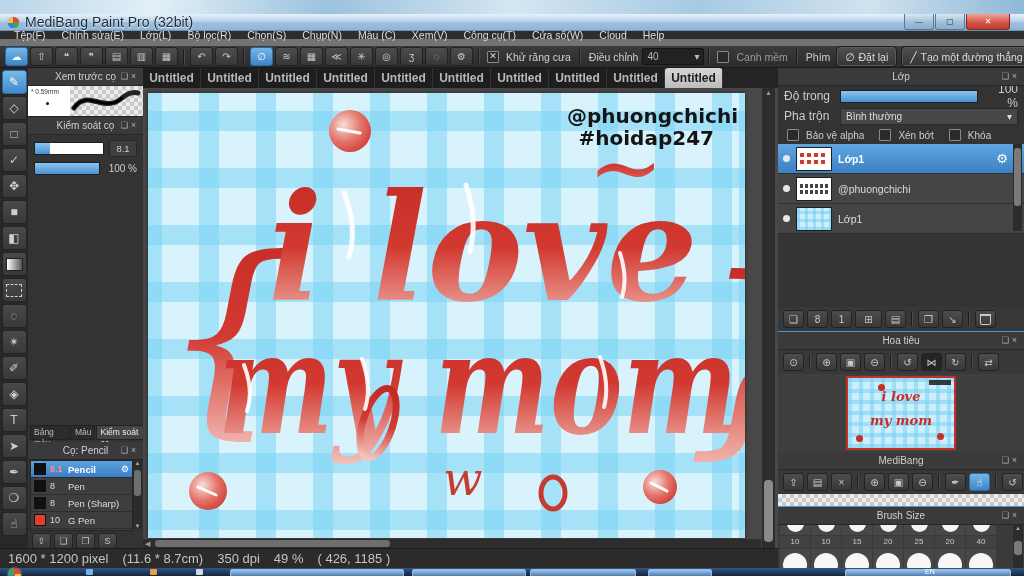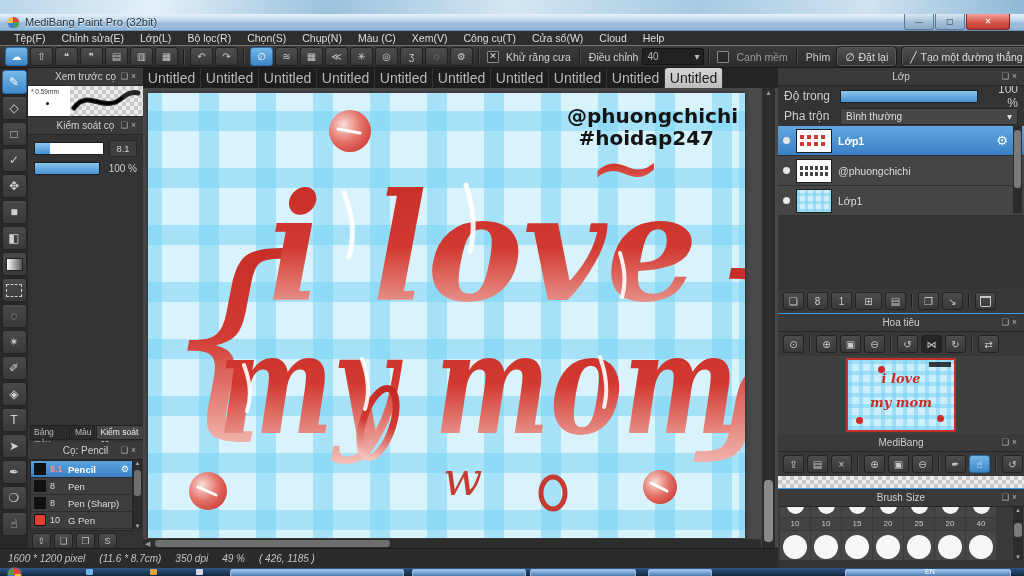--- a/index.html
+++ b/index.html
@@ -6,51 +6,51 @@
   #app{position:relative;width:1024px;height:576px;overflow:hidden;
        font-family:"Liberation Sans","DejaVu Sans",sans-serif;background:#333;user-select:none;}
   
   .desktop{position:absolute;left:0;top:0;width:1024px;height:14px;
     background:linear-gradient(90deg,#b9d5e9,#e3f0f8 15%,#9cc2dd 32%,#d4e6f3 50%,#a7cae2 68%,#cfe2f0 85%,#8fb8d6);}
   .titlebar{position:absolute;left:0;top:14px;width:1024px;height:16px;
     background:linear-gradient(180deg,#e8f2fb,#b9d3ea 45%,#9dbfdd 55%,#8fb6d8);
     border-bottom:1px solid #6f93b4;display:flex;align-items:center;}
   .applogo{width:11px;height:11px;border-radius:50%;margin:0 6px 0 8px;
     background:conic-gradient(#e8413a 0 25%,#46a546 25% 50%,#3a7fd0 50% 75%,#f2c23a 75%);box-shadow:0 0 1px #456;}
-  .apptitle{font-size:11px;color:#1d2a36;text-shadow:0 1px 1px #fff;}
+  .apptitle{font-size:14px;color:#1d2a36;text-shadow:0 1px 1px #fff;}
   .winbtns{position:absolute;right:14px;top:0;height:15px;display:flex;}
   .wbtn{width:28px;height:15px;border:1px solid #5a7896;border-top:none;border-radius:0 0 3px 3px;
     background:linear-gradient(180deg,#d7e6f2,#9fbcd6 60%,#8cadcc);color:#234;font-size:8px;
     display:flex;align-items:center;justify-content:center;margin-left:1px;}
   .wbtn.close{width:42px;background:linear-gradient(180deg,#f2a39a,#d6574a 55%,#b93a2e);color:#fff;border-color:#7e2a22;}
   
   .menubar{position:absolute;left:0;top:31px;width:1024px;height:15px;background:#2d2d2d;
-    border-bottom:1px solid #737373;display:flex;align-items:center;padding-left:6px;box-sizing:border-box;}
+    border-bottom:7px solid #737373;display:flex;align-items:center;padding-left:6px;box-sizing:border-box;}
   .menu-item{font-size:10.5px;color:#dedede;padding:0 8px;line-height:15px;}
   
   .toolbar{position:absolute;left:0;top:46px;width:1024px;height:22px;
     background:linear-gradient(180deg,#3b3b3b,#2c2c2c);border-bottom:1px solid #1a1a1a;
     display:flex;align-items:center;padding-left:4px;box-sizing:border-box;}
   .tbtn{width:21px;height:17px;margin:0 1px;border:1px solid #222;border-radius:3px;
     background:linear-gradient(180deg,#4d4d4d,#373737);color:#c9c9c9;font-size:10px;
     display:flex;align-items:center;justify-content:center;flex:none;}
   .tbtn.blue{background:linear-gradient(180deg,#74b6e8,#3c86c8);border-color:#2a6aa6;color:#fff;}
   .tsep{width:1px;height:16px;background:#1c1c1c;border-right:1px solid #4a4a4a;margin:0 4px;flex:none;}
   .tlabel{font-size:10.5px;color:#cfcfcf;margin:0 4px;white-space:nowrap;}
   .cb{width:10px;height:10px;border:1px solid #8a8a8a;background:#2a2a2a;border-radius:1px;
     display:inline-flex;align-items:center;justify-content:center;color:#ddd;font-size:9px;line-height:1;margin:0 3px;flex:none;}
   .dropdown{width:52px;height:15px;background:#222;border:1px solid #141414;border-radius:2px;
     color:#bbb;font-size:10px;display:flex;align-items:center;padding:0 4px;justify-content:space-between;flex:none;}
   .pushbtn{height:17px;border:1px solid #5a5a5a;outline:1px solid #1d1d1d;border-radius:3px;
     background:linear-gradient(180deg,#4e4e4e,#353535);color:#ddd;font-size:10.5px;
     display:flex;align-items:center;padding:0 7px;margin:0 3px;white-space:nowrap;flex:none;gap:4px;}
   
   .tabbar{position:absolute;left:143px;top:68px;width:635px;height:20px;background:#242424;display:flex;}
-  .tab{width:57px;height:20px;line-height:20px;text-align:center;font-size:14px;color:#b8b8b8;
-    background:#1e1e1e;border-right:1px solid #333;flex:none;}
+  .tab{width:57px;height:20px;line-height:20px;text-align:center;font-size:12px;color:#b8b8b8;
+    background:#1e1e1e;border-right:1px solid #333;flex:none;font-weight:bold;}
   .tab.active{background:linear-gradient(180deg,#d6d6d6,#bdbdbd);color:#1c1c1c;border-radius:3px 3px 0 0;}
   
   .toolcol{position:absolute;left:0;top:68px;width:28px;height:480px;background:#282828;}
   .tool{width:23px;height:22px;margin:2px auto;border:1px solid #242424;border-radius:3px;
     background:linear-gradient(180deg,#494949,#393939);color:#cfcfcf;font-size:12px;
     display:flex;align-items:center;justify-content:center;}
   .tool.active{background:linear-gradient(180deg,#79b9e8,#3f89ca);border-color:#2a6aa6;color:#fff;}
   .g-grad{width:15px;height:11px;background:linear-gradient(90deg,#fff,#555);border:1px solid #222;}
   .g-dash{width:14px;height:11px;border:1px dashed #ccc;}
   
@@ -154,21 +154,21 @@
   .bs-cell.part{height:10px;}
   .bs-cell.part .pc{width:17px;height:17px;border-radius:50%;background:#f4f4f4;margin:-10px auto 0;}
   .bs-cell.big{height:34px;}
   .bs-cell.big .bc{width:24px;height:24px;border-radius:50%;background:#f7f7f7;margin:4px auto;}
   .bs-scroll{position:absolute;right:1px;top:0;width:10px;height:53px;background:#2c2c2c;}
   .bs-scroll .arr{position:absolute;left:0;width:10px;text-align:center;color:#aaa;font-size:6px;}
   .bs-scroll .thumb{position:absolute;left:1px;top:16px;width:8px;height:14px;background:#7a7a7a;border-radius:3px;}
   
   .statusbar{position:absolute;left:0;top:548px;width:778px;height:20px;background:#2b2b2b;border-top:1px solid #1b1b1b;
     display:flex;align-items:center;padding-left:8px;box-sizing:border-box;gap:14px;white-space:nowrap;overflow:hidden;}
-  .statusbar span{font-size:10px;color:#c4c4c4;flex:none;font-style:italic;}
+  .statusbar span{font-size:13px;color:#c4c4c4;flex:none;}
   .taskbar{position:absolute;left:0;top:568px;width:1024px;height:8px;
     background:linear-gradient(180deg,#2f5584,#14263f);}
   .orb{position:absolute;left:8px;top:0px;width:13px;height:13px;border-radius:50%;
     background:conic-gradient(#e8413a 0 25%,#f2c23a 25% 50%,#3a7fd0 50% 75%,#46a546 75%);box-shadow:0 0 2px #bde;}
   .tk-ico{position:absolute;top:1px;width:7px;height:6px;border-radius:1px;}
   .tk-btn{position:absolute;top:1px;height:6px;border-radius:2px;border:1px solid #9cbede;
     background:linear-gradient(180deg,#9cc2e8,#4e7cb2);}
   .tk-lang{position:absolute;top:0px;font-size:7px;color:#fff;line-height:8px;}
 </style>
 </head>
@@ -471,20 +471,28 @@
         </div>
       <span class="llabel" style="width:34px;text-align:right">100 %</span>
     </div>
     <div class="lrow">
       <span class="llabel">Pha trộn</span>
       <div class="blendbox">
         <span>Bình thường</span>
         <span>▾</span>
       </div>
     </div>
+    <div class="cbrow">
+      <span class="cb" style="color:transparent"></span>
+      <span class="cblabel">Bảo vệ alpha</span>
+      <span class="cb" style="color:transparent"></span>
+      <span class="cblabel">Xén bớt</span>
+      <span class="cb" style="color:transparent"></span>
+      <span class="cblabel">Khóa</span>
+    </div>
     <div class="layer-list" style="height:87px">
       <div class="lyr sel">
         <span class="eye"></span>
         <div class="lthumb">
           <div class="scrib" style="top:5px"></div>
             <div class="scrib" style="top:12px"></div>
         </div>
         <span class="lname">Lớp1</span>
         <span class="lgear">⚙</span>
       </div>

